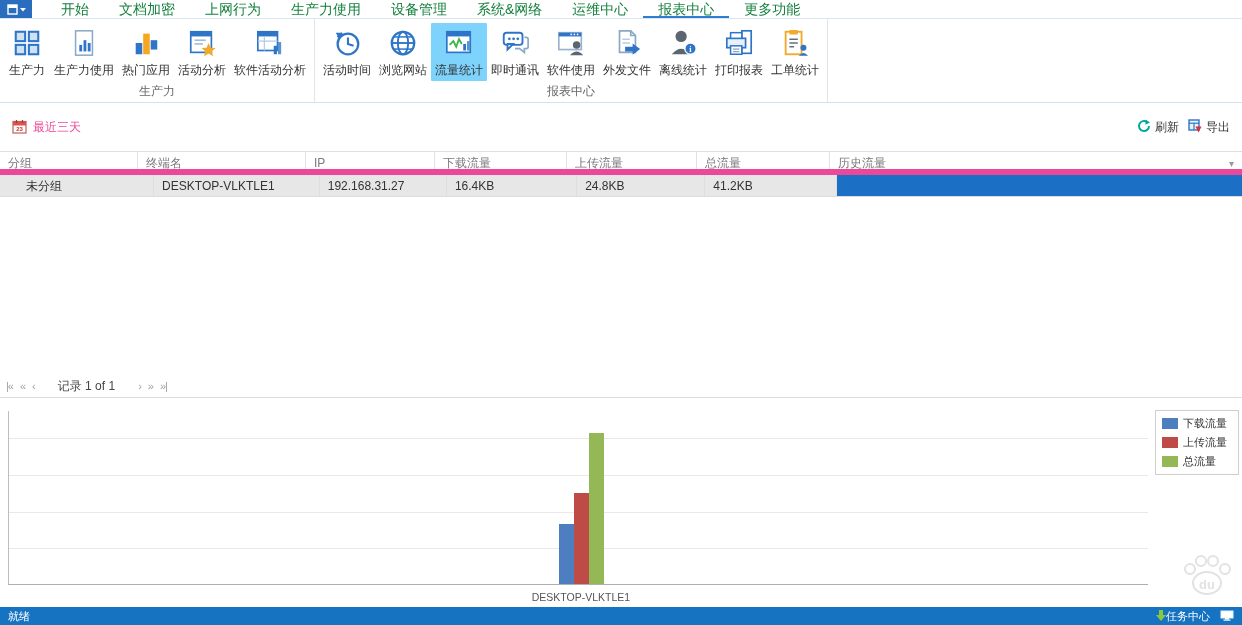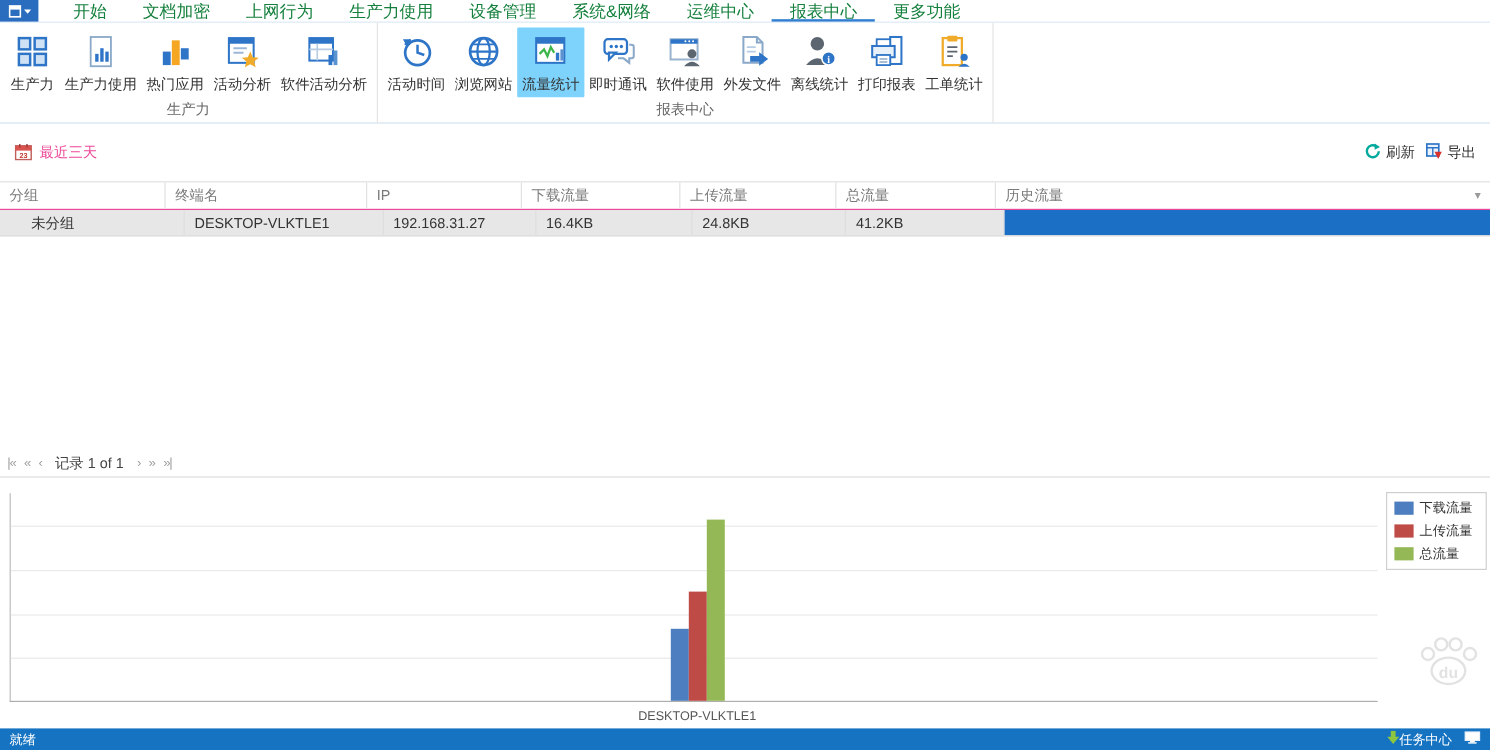--- a/index.html
+++ b/index.html
@@ -32,54 +32,54 @@
   
   .filterbar { position:absolute; top:104px; left:0; width:100%; height:47px; background:#fff;
     display:flex; align-items:center; justify-content:space-between; padding:0 12px; }
   .filter-left { display:flex; align-items:center; gap:6px; cursor:pointer; }
   .filter-left span { font-size:12px; color:#ec4899; }
   .filter-right { display:flex; align-items:center; gap:9px; }
   .tool-link { display:flex; align-items:center; gap:4px; cursor:pointer; font-size:12px; color:#333; }
 
   
   .grid { position:absolute; top:151px; left:0; width:1242px; }
-  .grid-header { display:flex; height:24px; border-top:1px solid #e0e0e0; border-bottom:1px solid #ec4899;
+  .grid-header { display:flex; height:24px; border-top:1px solid #e0e0e0; border-bottom:6px solid #ec4899;
     background:#fff; }
   .gh-cell { font-size:12px; color:#7a7a7a; line-height:23px; padding:0 8px;
     border-right:1px solid #e2e2e2; position:relative; cursor:pointer; }
   .gh-cell:last-child { border-right:none; }
   .gh-drop { position:absolute; right:8px; top:0; color:#9a9a9a; font-size:10px; cursor:pointer; }
   .grid-row { display:flex; height:22px; background:#e7e7e7; border-bottom:1px solid #dcdcdc; cursor:pointer;padding-left:18px; }
   .gr-cell { font-size:12px; color:#333; line-height:22px; padding:0 8px; border-right:1px solid #dedede;
     overflow:hidden; white-space:nowrap; }
   .gr-cell.history { padding:0; border-right:none; }
   .history-bar { width:100%; height:100%; background:#1b6fc4; }
 
   
   .pager { position:absolute; top:377px; left:6px; height:18px; display:flex; align-items:center;
     gap:7px; font-size:11px; color:#999; }
   .pg-btn { cursor:pointer; color:#a0a0a0; letter-spacing:-1px; }
-  .pg-label { color:#444; font-size:12px; margin:0 4px; }
+  .pg-label { color:#444; font-size:12px; margin:0 16px; }
   .pager-divider { position:absolute; top:397px; left:0; width:100%; height:1px; background:#dcdcdc; }
 
   
   .chart { position:absolute; top:399px; left:0; width:1242px; height:208px; background:#fff; }
   .plot { position:absolute; left:8px; top:12px; width:1140px; height:174px;
     border-left:1px solid #bdbdbd; border-bottom:1px solid #aeaeae; }
   .gridline { position:absolute; left:0; width:100%; height:1px; background:#e9e9e9; }
   .bar { position:absolute; bottom:0; }
   .cat-label { position:absolute; font-size:10.5px; color:#555; transform:translateX(-50%); white-space:nowrap; }
   .legend { position:absolute; right:3px; top:11px; width:84px; background:#fff;
     border:1px solid #cfcfcf; padding:5px 6px; display:flex; flex-direction:column; gap:4px; }
   .legend-item { display:flex; align-items:center; gap:5px; }
   .legend-swatch { width:16px; height:11px; flex:none; }
   .legend-label { font-size:11px; color:#333; white-space:nowrap; }
 
   
-  .watermark { position:absolute; right:8px; top:528px; display:flex; align-items:center; gap:4px;
+  .watermark { position:absolute; right:8px; top:552px; display:flex; align-items:center; gap:4px;
     pointer-events:none; z-index:5; }
   .wm-text { font-size:36px; font-weight:bold; color:transparent;
     -webkit-text-stroke:1.5px #e2e2e2; letter-spacing:1px; white-space:nowrap; }
 
   
   .statusbar { position:absolute; bottom:0; left:0; width:100%; height:18px; background:#1673c2;
     color:#fff; display:flex; align-items:center; justify-content:space-between; padding:0 8px;
     font-size:11px; }
   .status-right { display:flex; align-items:center; gap:10px; }
   .status-item { display:flex; align-items:center; gap:0; cursor:pointer; }

